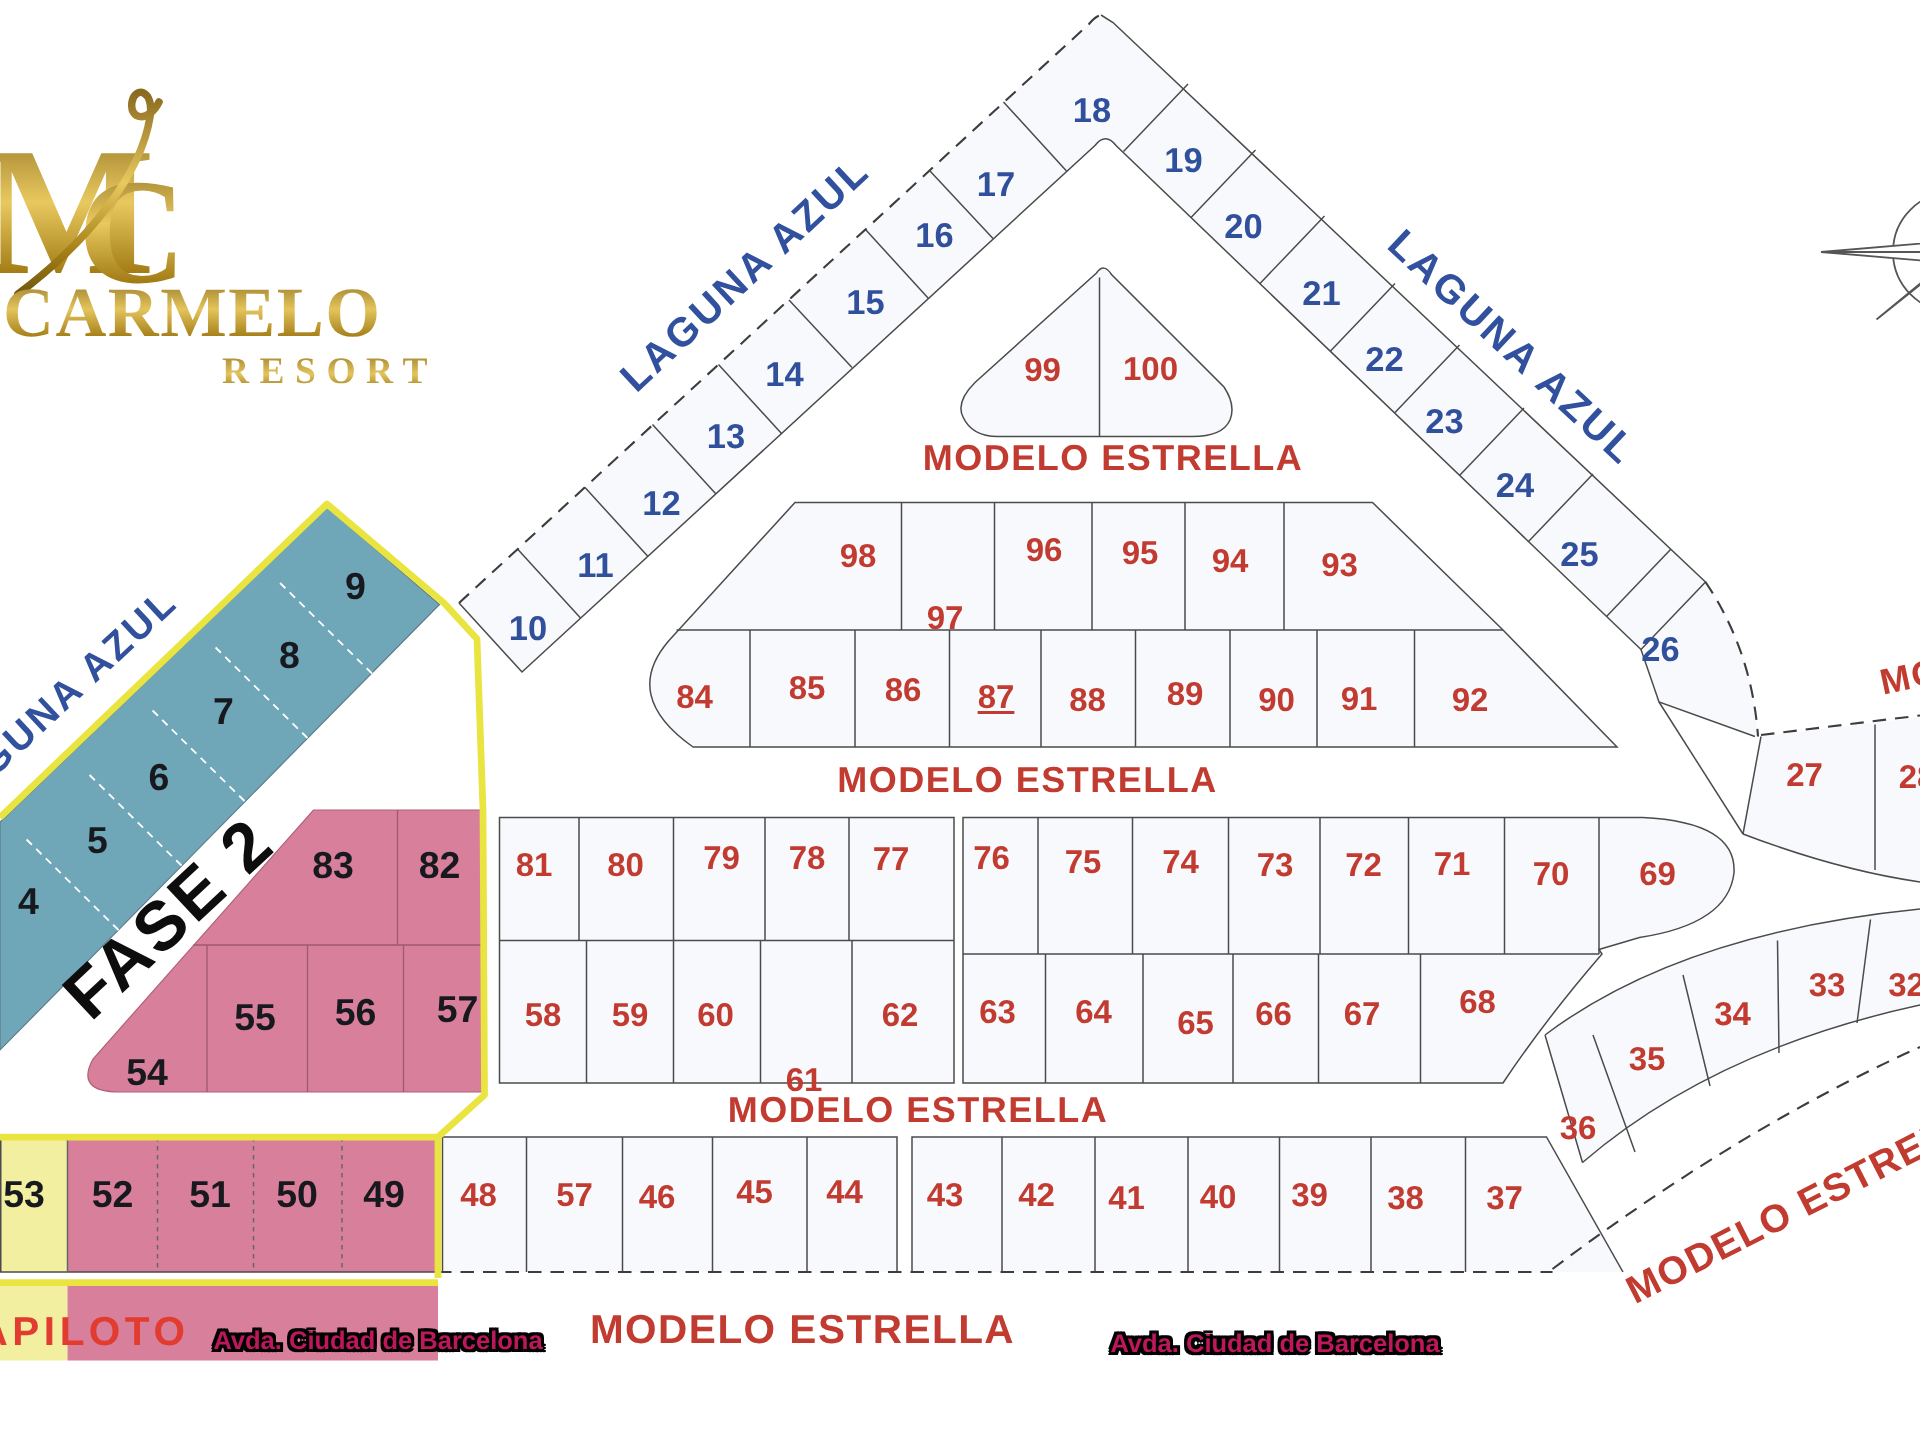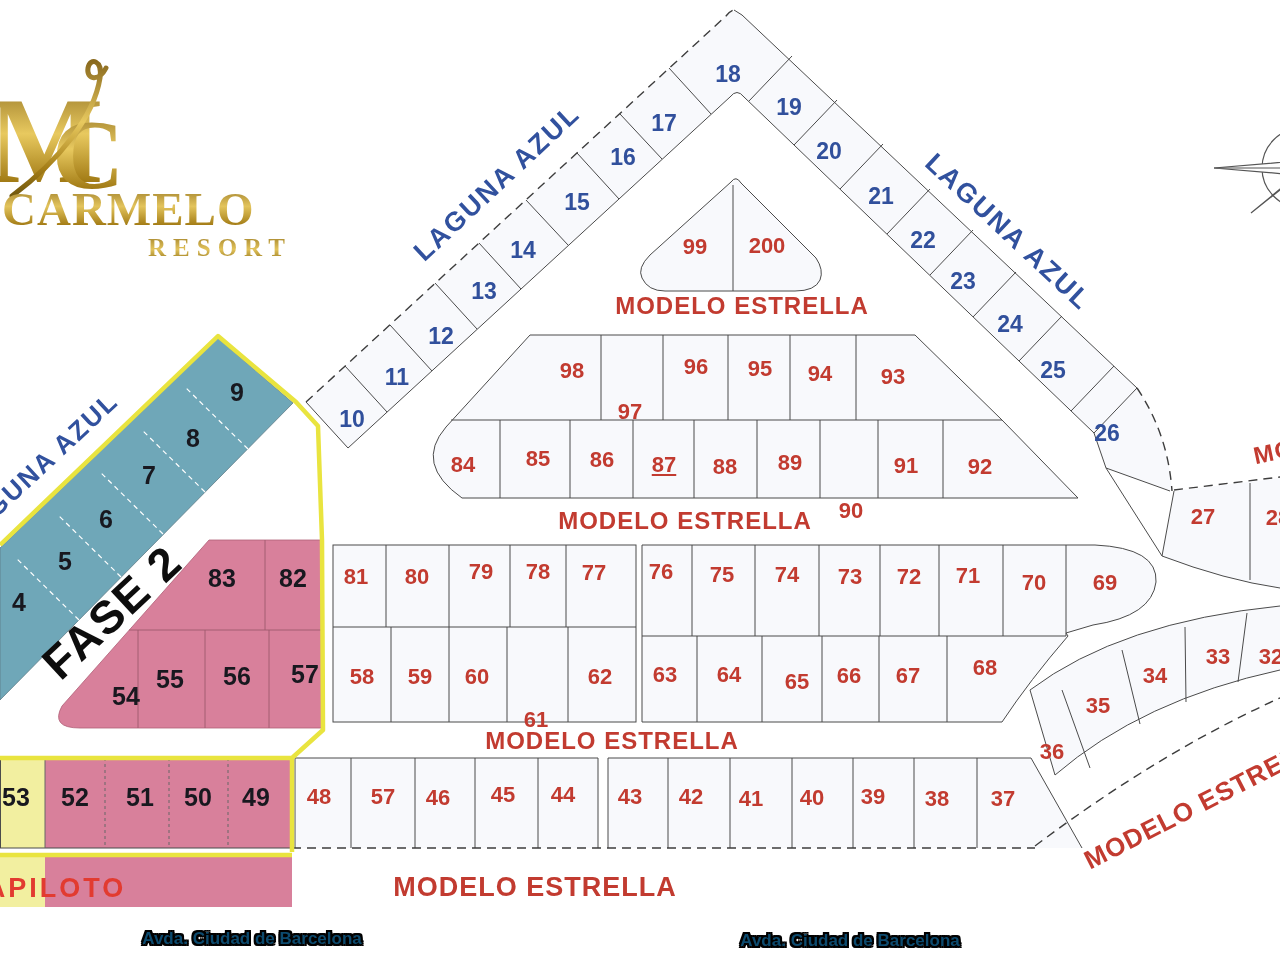--- a/index.html
+++ b/index.html
@@ -9,23 +9,23 @@
   #labels{position:absolute;left:0;top:0;width:1280px;height:960px;pointer-events:none;}
   .lot{position:absolute;transform:translate(-50%,-50%);font-weight:700;white-space:nowrap;}
   .c-blue{color:#31509c;font-size:23px;}
   .c-red{color:#c23b30;font-size:22px;}
   .c-dark{color:#18181f;font-size:25px;}
   .lbl{position:absolute;white-space:nowrap;font-weight:700;}
   .laguna{color:#31519e;letter-spacing:2px;}
   .modelo{color:#c23b30;letter-spacing:1px;}
   .fase{color:#0d0d0d;letter-spacing:2px;}
   .piloto{color:#e23b30;letter-spacing:3px;}
-  .avda{color:#0c4a6e;
+  .avda{color:#be185d;
         text-shadow:-2px -2px 0 #000,2px -2px 0 #000,-2px 2px 0 #000,2px 2px 0 #000,
-                    -2px 0 0 #000,2px 0 0 #000,0 -2px 0 #000,0 2px 0 #000;margin-top:45px;}
+                    -2px 0 0 #000,2px 0 0 #000,0 -2px 0 #000,0 2px 0 #000;}
   .logo-wrap{position:absolute;left:0;top:24px;width:300px;height:250px;}
   .logo-title{position:absolute;left:2px;top:158px;font-family:"Liberation Serif",serif;
               font-weight:700;font-size:47px;letter-spacing:1px;
               background:linear-gradient(180deg,#8a6a1e 0%,#e3c45c 45%,#a37c16 80%,#6f570f 100%);
               -webkit-background-clip:text;background-clip:text;color:transparent;}
   .logo-sub{position:absolute;left:148px;top:210px;font-family:"Liberation Serif",serif;
             font-weight:700;font-size:25px;letter-spacing:7px;
             background:linear-gradient(180deg,#9a7a24 0%,#e3c45c 55%,#8a6a12 100%);
             -webkit-background-clip:text;background-clip:text;color:transparent;}
 </style>
@@ -185,44 +185,44 @@
       <div class="lot c-blue" style="left: 1053px; top: 370px;">25</div>
       <div class="lot c-blue" style="left: 1107px; top: 433px;">26</div>
       <div class="lot c-dark" style="left: 19px; top: 602px;">4</div>
       <div class="lot c-dark" style="left: 65px; top: 561px;">5</div>
       <div class="lot c-dark" style="left: 106px; top: 519px;">6</div>
       <div class="lot c-dark" style="left: 149px; top: 475px;">7</div>
       <div class="lot c-dark" style="left: 193px; top: 438px;">8</div>
       <div class="lot c-dark" style="left: 237px; top: 392px;">9</div>
       <div class="lot c-dark" style="left: 222px; top: 578px;">83</div>
       <div class="lot c-dark" style="left: 293px; top: 578px;">82</div>
-      <div class="lot c-dark" style="left: 98px; top: 696px; margin-left: 28px;">54</div>
+      <div class="lot c-dark" style="left: 98px; top: 716px;">54</div>
       <div class="lot c-dark" style="left: 170px; top: 679px;">55</div>
       <div class="lot c-dark" style="left: 237px; top: 676px;">56</div>
       <div class="lot c-dark" style="left: 305px; top: 674px;">57</div>
       <div class="lot c-dark" style="left: 16px; top: 797px;">53</div>
       <div class="lot c-dark" style="left: 75px; top: 797px;">52</div>
       <div class="lot c-dark" style="left: 140px; top: 797px;">51</div>
       <div class="lot c-dark" style="left: 198px; top: 797px;">50</div>
       <div class="lot c-dark" style="left: 256px; top: 797px;">49</div>
       <div class="lot c-red" style="left: 695px; top: 247px;">99</div>
-      <div class="lot c-red" style="left: 767px; top: 246px;">200</div>
+      <div class="lot c-red" style="left: 767px; top: 246px;">100</div>
       <div class="lot c-red" style="left: 572px; top: 371px;">98</div>
       <div class="lot c-red" style="left: 630px; top: 368px; margin-top: 44px;">97</div>
       <div class="lot c-red" style="left: 696px; top: 367px;">96</div>
       <div class="lot c-red" style="left: 760px; top: 369px;">95</div>
       <div class="lot c-red" style="left: 820px; top: 374px;">94</div>
       <div class="lot c-red" style="left: 893px; top: 377px;">93</div>
       <div class="lot c-red" style="left: 463px; top: 465px;">84</div>
       <div class="lot c-red" style="left: 538px; top: 459px;">85</div>
       <div class="lot c-red" style="left: 602px; top: 460px;">86</div>
       <div class="lot c-red" style="left: 664px; top: 465px; text-decoration: underline;">87</div>
       <div class="lot c-red" style="left: 725px; top: 467px;">88</div>
       <div class="lot c-red" style="left: 790px; top: 463px;">89</div>
-      <div class="lot c-red" style="left: 851px; top: 467px; margin-top: 44px;">90</div>
+      <div class="lot c-red" style="left: 851px; top: 467px;">90</div>
       <div class="lot c-red" style="left: 906px; top: 466px;">91</div>
       <div class="lot c-red" style="left: 980px; top: 467px;">92</div>
       <div class="lot c-red" style="left: 356px; top: 577px;">81</div>
       <div class="lot c-red" style="left: 417px; top: 577px;">80</div>
       <div class="lot c-red" style="left: 481px; top: 572px;">79</div>
       <div class="lot c-red" style="left: 538px; top: 572px;">78</div>
       <div class="lot c-red" style="left: 594px; top: 573px;">77</div>
       <div class="lot c-red" style="left: 661px; top: 572px;">76</div>
       <div class="lot c-red" style="left: 722px; top: 575px;">75</div>
       <div class="lot c-red" style="left: 787px; top: 575px;">74</div>

